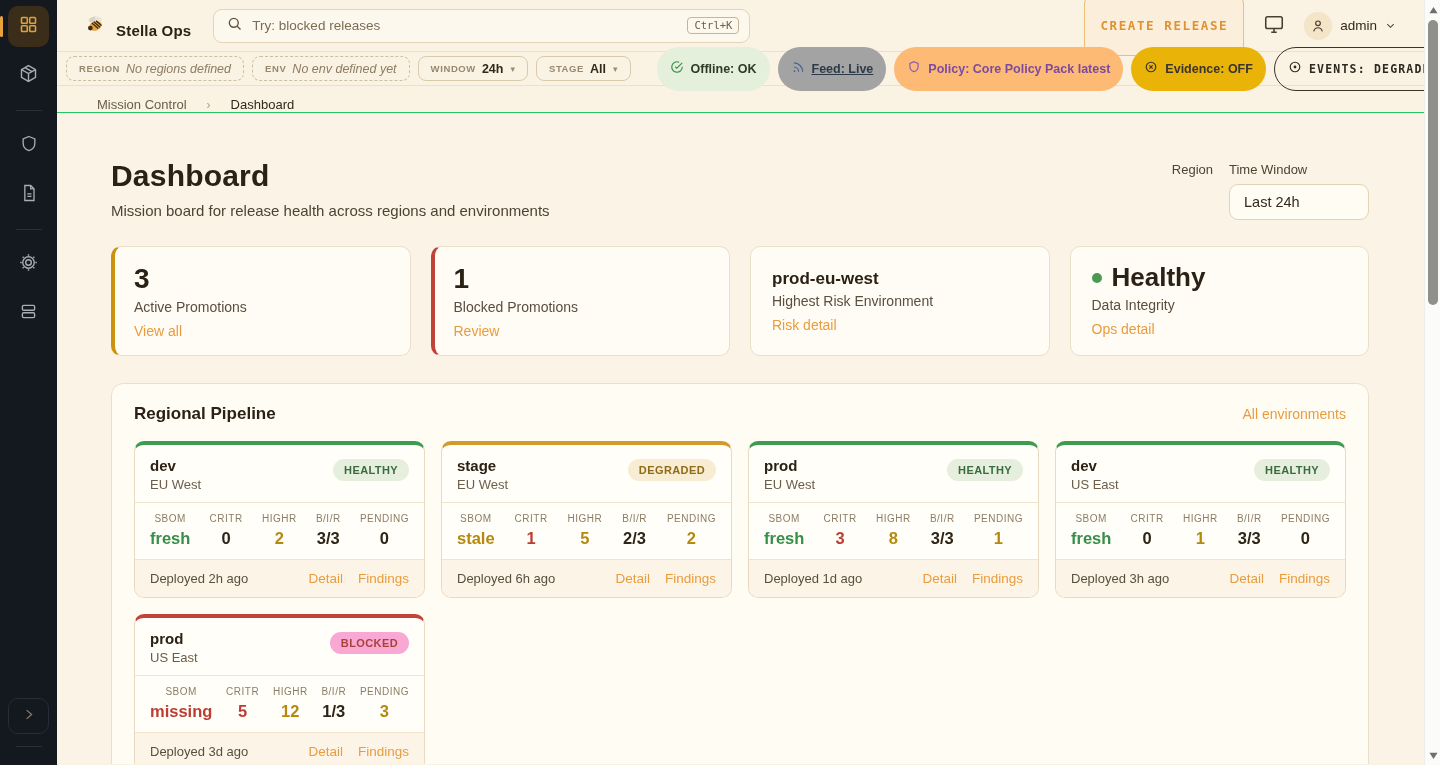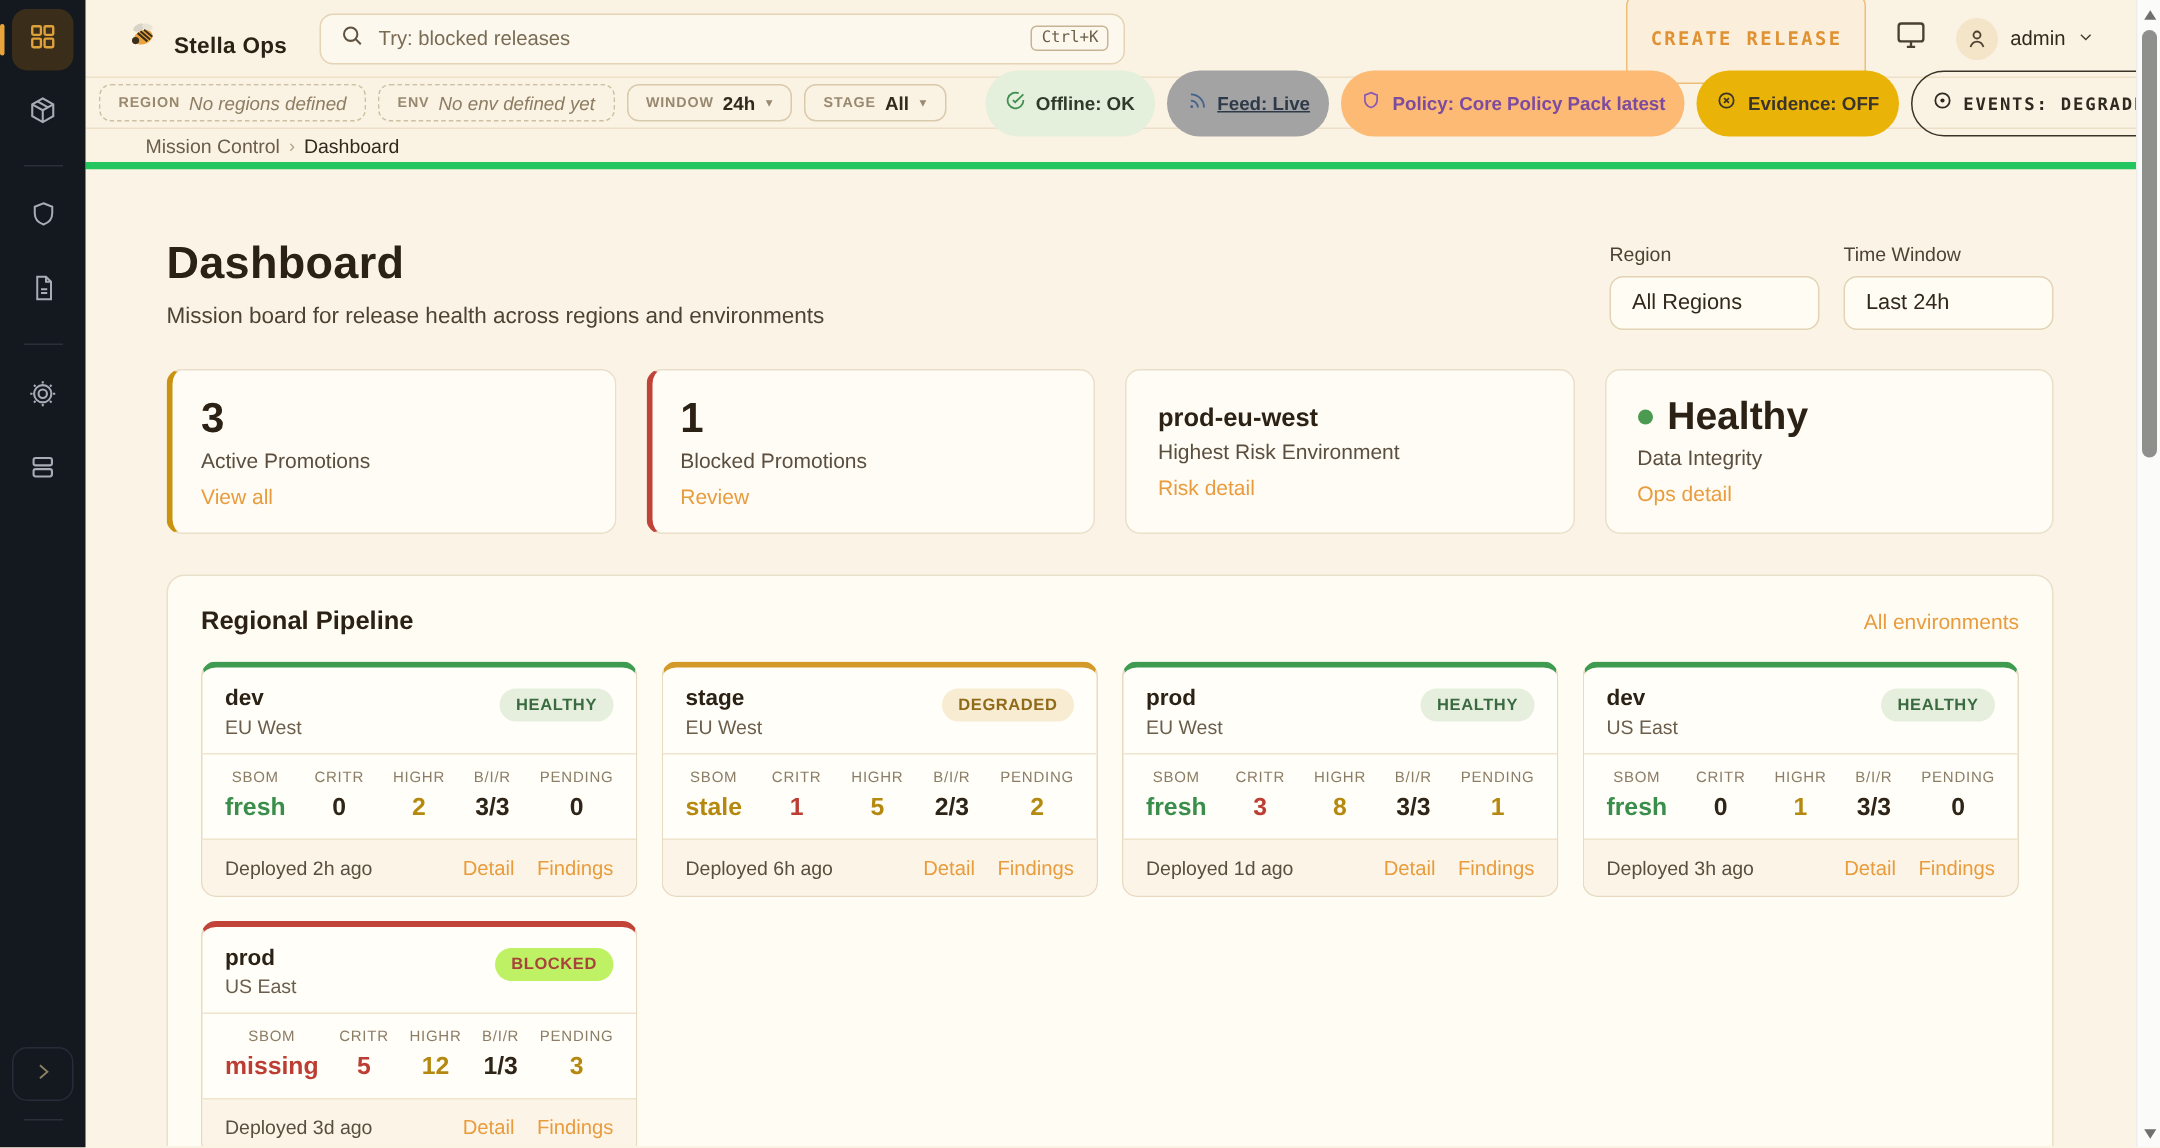--- a/index.html
+++ b/index.html
@@ -100,22 +100,22 @@
   .sp-feed     { background:#a3a3a3; color:#2E3A49;text-decoration:underline; }
   .sp-policy   { background:#fdba74; color:#7C4BA0; }
   .sp-evidence { background:#eab308; color:#3A342B; }
   .sp-events   {
     background:transparent; border:1.5px solid #3A3328; color:#2E2A20;
     font-size:11.5px; letter-spacing:1.2px; font-weight:bold;
   }
 
   
   .breadcrumb {
-    height:27px; display:flex; align-items:center; gap:6px; padding:0 40px;
-    border-bottom:5px solid #22c55e; font-size:13px;
+    height:27px; display:flex; align-items:flex-end; gap:20px; padding:0 40px;
+    border-bottom:1px solid #22c55e; font-size:13px;
   }
   .bc-parent { color:#6B5D4B; cursor:pointer; }
   .bc-sep { color:#B1A186; font-size:12px; }
   .bc-current { color:#32291C; }
 
   
   .content { padding:46px 55px 0 54px; height:651px; overflow:hidden; background:#FBF4E6; }
   .page-head { display:flex; justify-content:space-between; align-items:flex-start; }
   .page-title { font-size:30px; font-weight:bold; color:#2B2115; letter-spacing:.2px; }
   .page-sub { font-size:15px; color:#4E4233; margin-top:9px; }
@@ -160,21 +160,21 @@
   .pcard[data-tone="red"]   { border-top-color:#C24438; }
   .pcard-head { display:flex; justify-content:space-between; align-items:flex-start; padding:12px 15px 10px; flex:1; }
   .p-env { font-size:15px; font-weight:bold; color:#2B2115; }
   .p-region { font-size:13px; color:#6B5D4B; margin-top:3px; }
   .badge {
     font-size:11px; font-weight:bold; letter-spacing:.4px; border-radius:999px;
     padding:5px 11px; margin-top:2px;
   }
   .badge[data-tone="green"] { background:#E6EFDE; color:#3A6B40; }
   .badge[data-tone="amber"] { background:#F8ECD2; color:#8F6A18; }
-  .badge[data-tone="red"]   { background:#bef264; color:#A8433B; }
+  .badge[data-tone="red"]   { background:#f9a8d4; color:#A8433B; }
   .pcard-stats {
     border-top:1px solid #F0E4CD; padding:10px 15px 11px;
     display:flex; justify-content:space-between;
   }
   .stat-col { text-align:center; }
   .slabel { font-size:10px; letter-spacing:.5px; color:#8C7D66; margin-bottom:5px; }
   .sval { font-size:16.5px; font-weight:bold; color:#2E2518; }
   .sval[data-tone="green"] { color:#388E4A; }
   .sval[data-tone="amber"] { color:#B5890F; }
   .sval[data-tone="red"]   { color:#BC3D33; }
@@ -395,21 +395,20 @@
 
   <div class="content">
     <div class="page-head">
       <div>
         <h1 class="page-title">Dashboard</h1>
         <p class="page-sub">Mission board for release health across regions and environments</p>
       </div>
       <div class="page-filters">
         <div class="filter-group">
           <div class="f-label">Region</div>
-          <div class="f-select">All Regions</div>
         </div>
         <div class="filter-group">
           <div class="f-label">Time Window</div>
           <div class="f-select">Last 24h</div>
         </div>
       </div>
     </div>
 
     <div class="stat-grid">
       <div class="scard" data-accent="amber">

